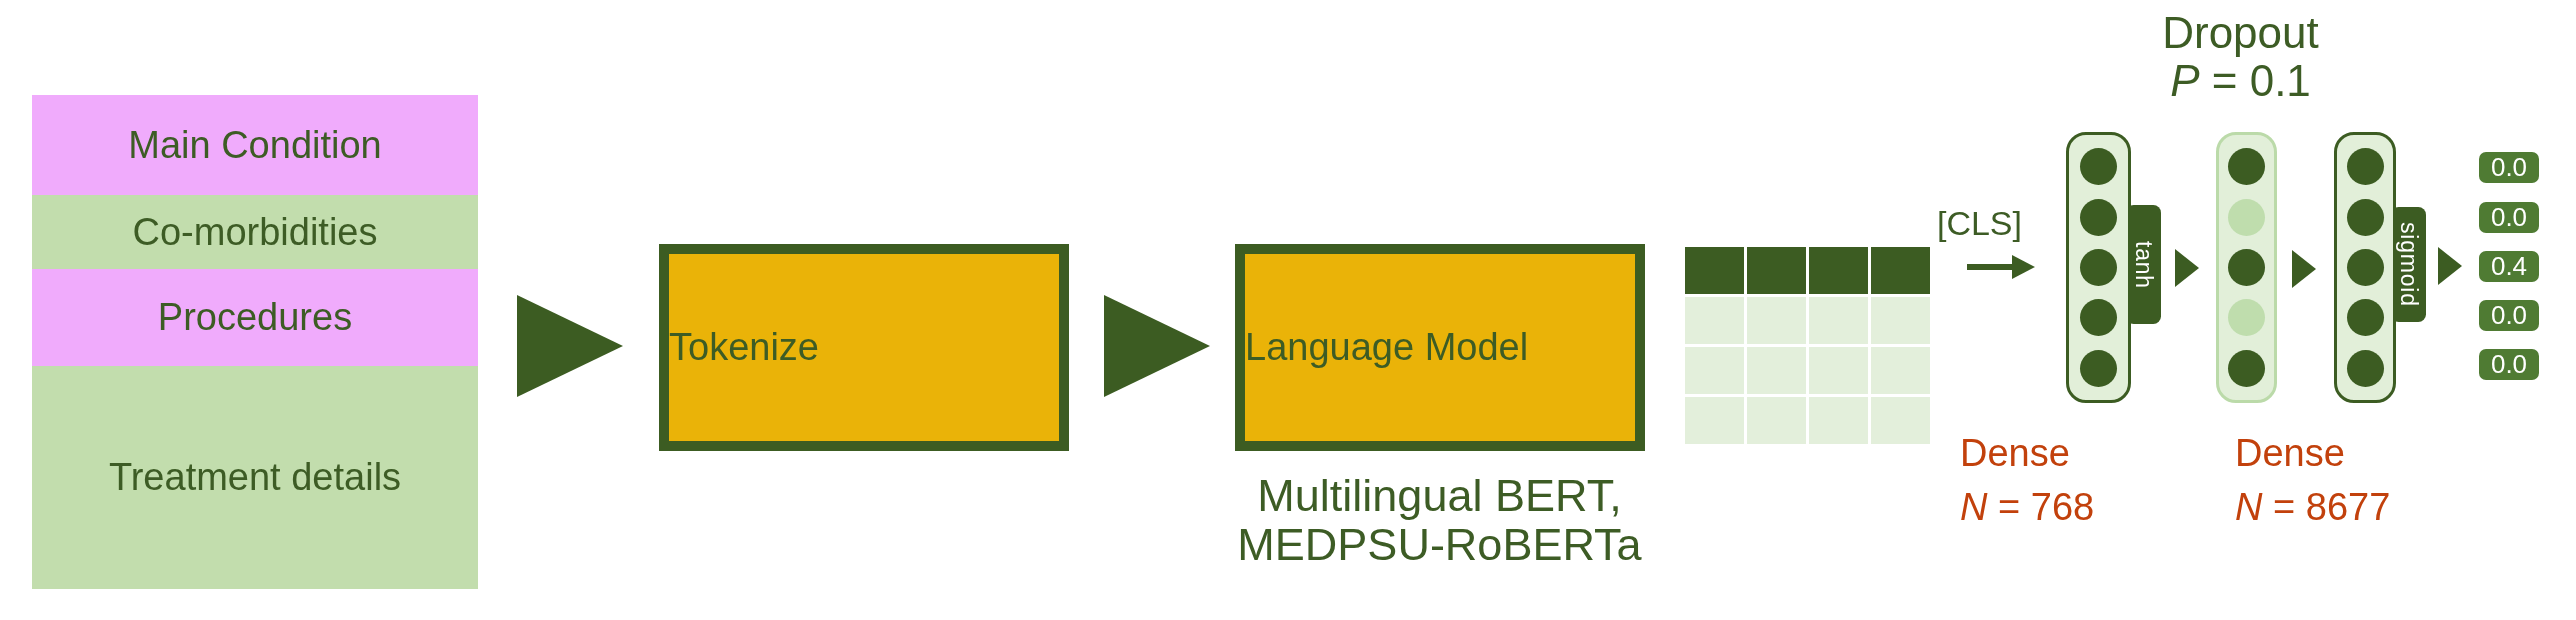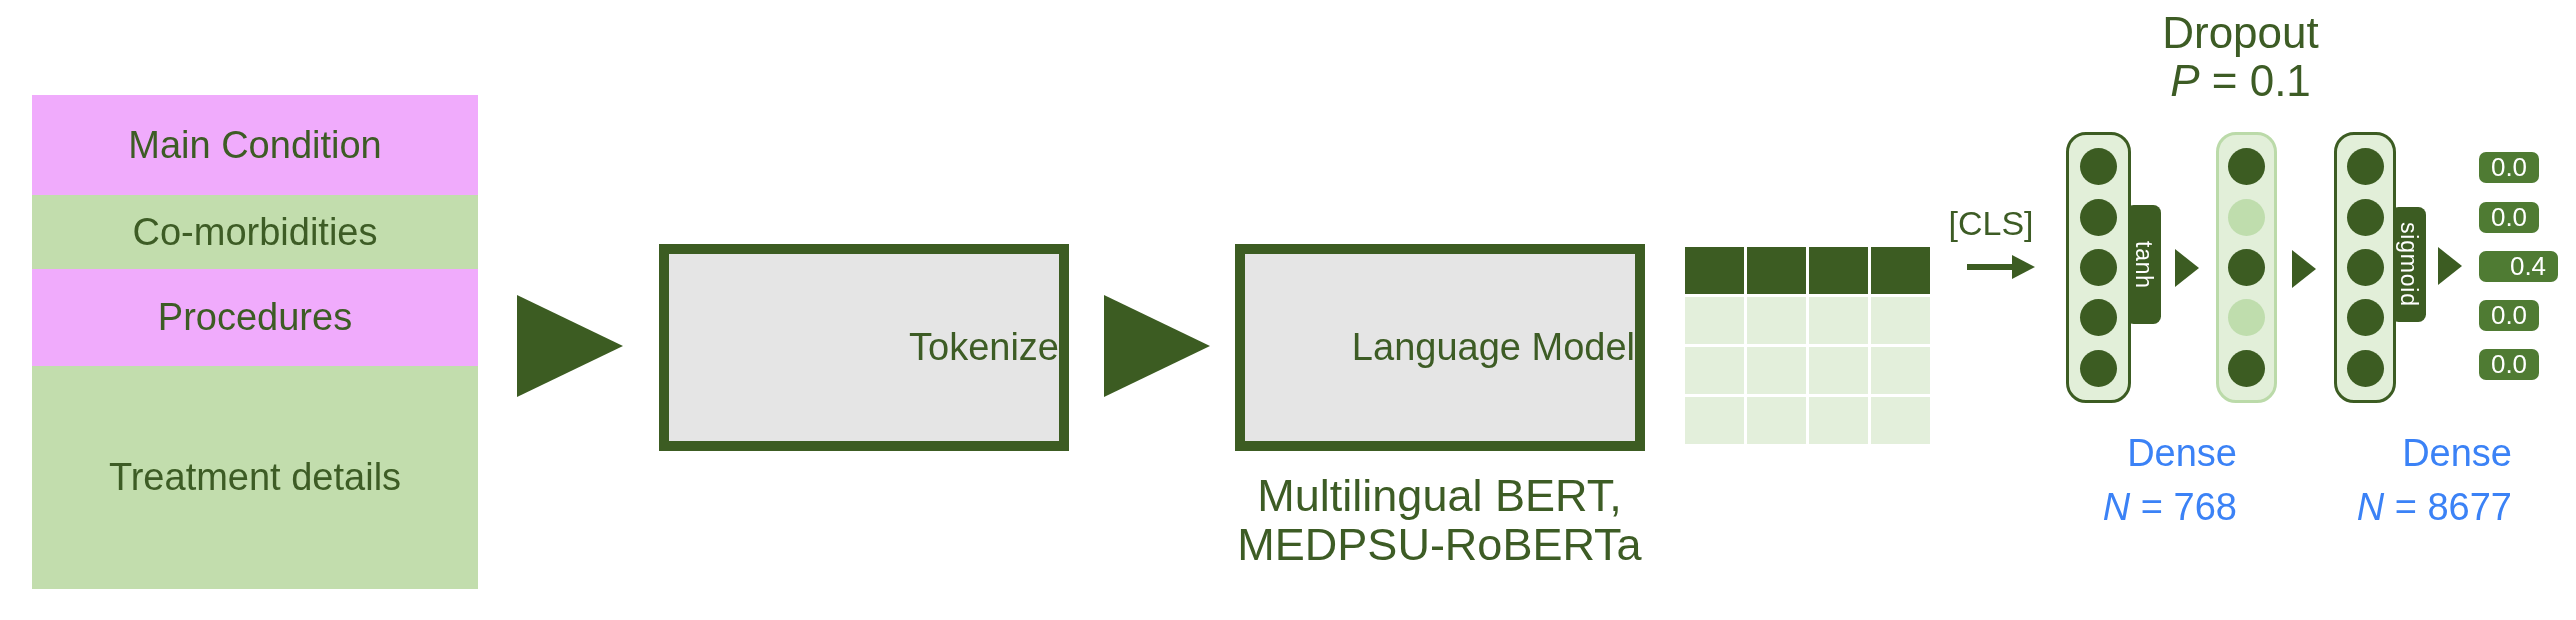--- a/index.html
+++ b/index.html
@@ -10,22 +10,22 @@
   .stack{left:32px; top:95px; width:446px;}
   .stack-row{display:flex; align-items:center; justify-content:center; font-size:38px; color:#3D5C25;}
   .row-light{background:#f0abfc;}
   .row-medium{background:#C2DDAD;}
 
   
   .big-tri{width:0;height:0;border-top:51px solid transparent;border-bottom:51px solid transparent;border-left:106px solid #3C5C22;}
   .small-tri{width:0;height:0;border-top:19px solid transparent;border-bottom:19px solid transparent;border-left:24.6px solid #3C5C22;}
 
   
-  .proc-box{border:10px solid #3C5C22; background:#e5e5e5; width:390px; height:187px;
-            display:flex; align-items:center; justify-content:flex-end; font-size:38px; color:#3D5C25;}
+  .proc-box{border:10px solid #3C5C22; background:#eab308; width:390px; height:187px;
+            display:flex; align-items:center; justify-content:flex-start; font-size:38px; color:#3D5C25;}
 
   .models{width:525px; text-align:center; font-size:45px; line-height:49px; color:#3D5C25;}
 
   
   .emb-table{width:245px; height:197px; display:grid; grid-template-columns:repeat(4,1fr);
              grid-template-rows:repeat(4,1fr); gap:3.1px;}
   .cell-dark{background:#3C5C22;}
   .cell-light{background:#E3EFDB;}
 
   
@@ -40,21 +40,21 @@
   .border-soft{border:3.8px solid #BBDAA9;}
   .dot{width:37px;height:37px;border-radius:50%;}
   .dot-on{background:#3C5C22;}
   .dot-off{background:#BFDDAD;}
 
   .act-tab{background:#3C5C22; border-radius:7.7px; color:#ffffff;
            display:flex; align-items:center; justify-content:center;
            writing-mode:vertical-rl; font-size:23px; letter-spacing:0.8px;}
 
   .layer-title{width:231px; text-align:center; font-size:44px; line-height:48px; color:#3D5C25;}
-  .layer-label{width:277px; text-align:right; font-size:38px; line-height:54px; color:#3b82f6;}
+  .layer-label{width:277px; text-align:left; font-size:38px; line-height:54px; color:#c2410c;}
   .ital{font-style:italic;}
 
   
   .chip{left:2479px; width:60px; height:31px; border-radius:7px; background:#4F7B33; color:#ffffff;
         font-size:26px; display:flex; align-items:center; justify-content:center;}
 </style>
 </head>
 <body>
 
 <div class="abs stack">
@@ -101,21 +101,21 @@
   <div class="cell-light"></div>
   <div class="cell-light"></div>
   <div class="cell-light"></div>
   <div class="cell-light"></div>
   <div class="cell-light"></div>
   <div class="cell-light"></div>
   <div class="cell-light"></div>
   <div class="cell-light"></div>
 </div>
 
-<div class="abs cls-label" style="left:1914px; top:204px;">[CLS]</div>
+<div class="abs cls-label" style="left:1868px; top:204px;text-align:right;">[CLS]</div>
 <div class="abs arrow-shaft" style="left:1967px; top:264px;"></div>
 <div class="abs arrow-head" style="left:2012px; top:255px;"></div>
 
 <div class="abs layer-title" style="left:2125px; top:9.2px;">
   <div>Dropout</div>
   <div><span class="ital">P</span><span> = 0.1</span></div>
 </div>
 
 <div class="abs act-tab" style="left:2126px; top:205px; width:35px; height:119px;">
   <span>tanh</span>
@@ -148,21 +148,21 @@
   <div class="dot dot-on"></div>
   <div class="dot dot-on"></div>
   <div class="dot dot-on"></div>
   <div class="dot dot-on"></div>
 </div>
 
 <div class="abs small-tri" style="left:2438px; top:247px;"></div>
 
 <div class="abs chip" style="top:152px;">0.0</div>
 <div class="abs chip" style="top:202px;">0.0</div>
-<div class="abs chip" style="top:251px;padding-left:19px;">0.4</div>
+<div class="abs chip" style="top:251px;">0.4</div>
 <div class="abs chip" style="top:300px;">0.0</div>
 <div class="abs chip" style="top:349px;">0.0</div>
 
 <div class="abs layer-label" style="left:1960px; top:426px;">
   <div>Dense</div>
   <div><span class="ital">N</span><span> = 768</span></div>
 </div>
 <div class="abs layer-label" style="left:2235px; top:426px;">
   <div>Dense</div>
   <div><span class="ital">N</span><span> = 8677</span></div>

